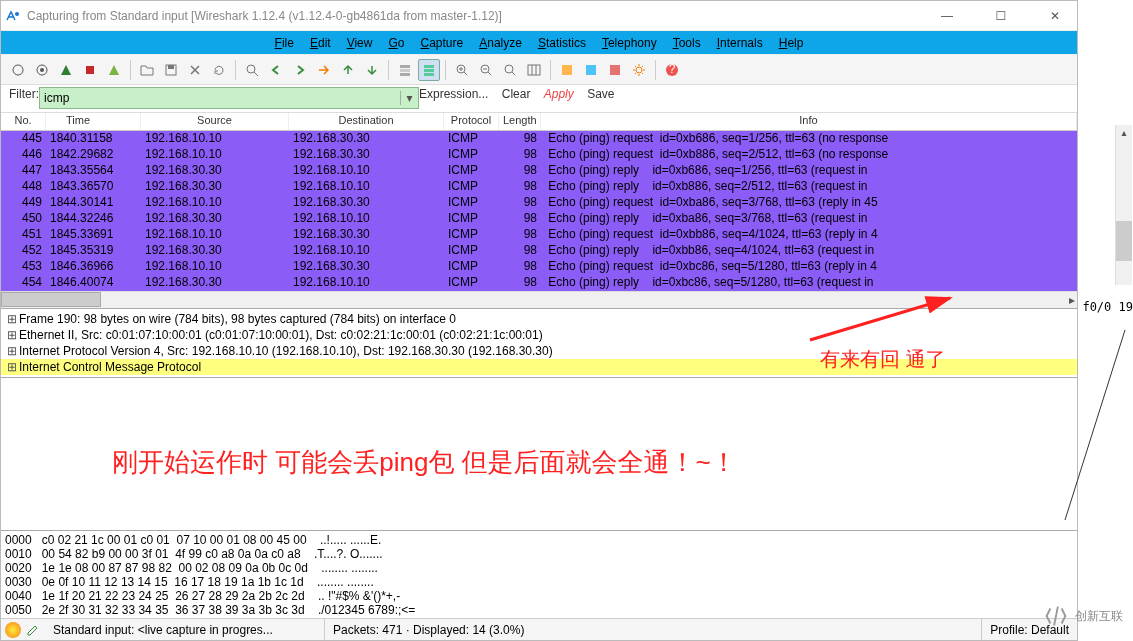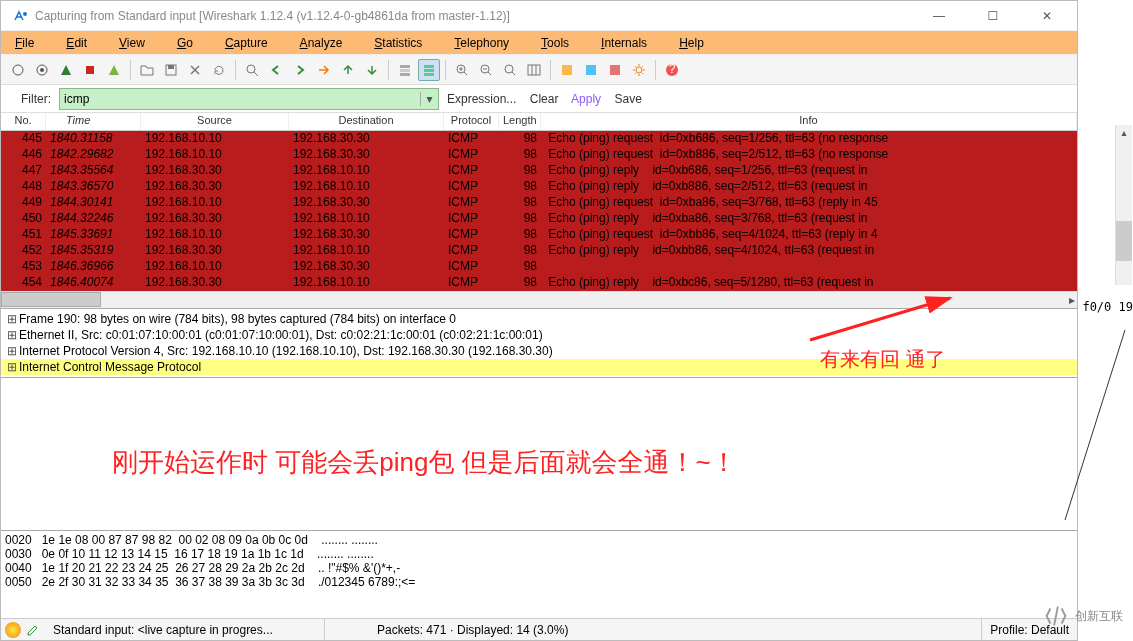--- a/index.html
+++ b/index.html
@@ -1,42 +1,42 @@
 <!DOCTYPE html>
 <html><head>
 <meta charset="utf-8">
 <style>
 * { margin:0; padding:0; box-sizing:border-box; font-family:"Segoe UI",Tahoma,sans-serif; font-size:12px; }
 body { background:#fff; width:1133px; height:641px; position:relative; overflow:hidden; }
 .window { width:1078px; height:641px; border:1px solid #bbb; background:#fff; display:flex; flex-direction:column; }
-.titlebar { height:30px; display:flex; align-items:center; padding:0 12px; background:#fff; border-bottom:1px solid #eee; }
+.titlebar { height:30px; display:flex; align-items:center; padding:0 4px; background:#fff; border-bottom:1px solid #eee; }
 .titlebar .icon { width:16px; height:16px; margin-right:6px; }
 .titlebar .txt { color:#888; flex:1; }
 .winbtns { display:flex; gap:18px; color:#555; }
 .winbtns span { width:36px; text-align:center; cursor:default; }
-.menubar { height:24px; display:flex; align-items:center; padding:0 8px; gap:20px; background:#fdba74; border-bottom:1px solid #eee; }
+.menubar { height:24px; display:flex; align-items:center; padding:0 8px; gap:4px; background:#0ea5e9; border-bottom:1px solid #eee;justify-content:center; }
 .menubar span { padding:2px 6px; }
 .menubar u { text-decoration:underline; }
 .toolbar { height:30px; display:flex; align-items:center; padding:2px 6px; gap:2px; background:#f5f5f5; border-bottom:1px solid #ddd; }
 .tbtn { width:22px; height:22px; display:flex; align-items:center; justify-content:center; border:1px solid transparent; border-radius:2px; }
 .sep { width:1px; height:20px; background:#ccc; margin:0 3px; }
-.filterbar { height:28px; display:flex; align-items:center; padding:2px 20px; gap:8px; border-bottom:1px solid #ddd; }
+.filterbar { height:28px; display:flex; align-items:flex-start; padding:2px 8px; border-bottom:1px solid #ddd; }
 .filterbar label { color:#333; }
 .filterinput { flex:0 0 380px; height:22px; background:#c8f0c8; border:1px solid #8ab88a; display:flex; align-items:center; }
 .filterinput input { flex:1; background:transparent; border:none; outline:none; padding:0 4px; font-size:12px; }
 .filterinput .dd { width:18px; text-align:center; border-left:1px solid #aaa; color:#555; }
 .flinks span { margin-right:10px; color:#333; }
-.flinks .dim { color:#8b5cf6; }
+.flinks .dim { color:#ef4444;font-style:italic; }
 .packets { flex:0 0 auto; position:relative; overflow:hidden; }
 .phead { display:flex; background:#fff; border-bottom:1px solid #ccc; height:18px; }
 .phead div { padding:1px 4px; border-right:1px solid #eee; font-size:11px; color:#333;text-align:center; }
 .plist { font-family:Consolas,monospace; font-size:12px; }
-.prow { display:flex; height:16px; white-space:pre; background:#b91c1c; }
+.prow { display:flex; height:16px; white-space:pre; background:#8b5cf6; }
 .prow div { padding:0 4px; overflow:hidden; }
-.c-no{width:45px;text-align:right;} .c-time{width:95px;font-style:italic;} .c-src{width:148px;} .c-dst{width:155px;} .c-proto{width:55px;} .c-len{width:42px;text-align:right;} .c-info{flex:1;}
+.c-no{width:45px;text-align:right;} .c-time{width:95px;} .c-src{width:148px;} .c-dst{width:155px;} .c-proto{width:55px;} .c-len{width:42px;text-align:right;} .c-info{flex:1;}
 .hscroll { height:17px; background:#f0f0f0; border-top:1px solid #ddd; position:relative; }
 .hscroll .thumb { position:absolute; left:0; top:0; height:15px; width:100px; background:#ccc; border:1px solid #aaa; }
 .hscroll .arrow-r { position:absolute; right:2px; top:1px; color:#555; }
 .details { border-top:1px solid #aaa; border-bottom:1px solid #aaa; font-family:Consolas,monospace; font-size:12px; padding:2px 0; }
 .details .ln { padding:0 4px; height:16px; display:flex; align-items:center; }
 .details .ln .exp { width:14px; text-align:center; color:#555; }
 .details .hl { background:#ffff80; }
 .midspace { flex:1; position:relative; }
 .hexpane { border-top:1px solid #aaa; font-family:Consolas,monospace; font-size:12px; padding:2px 4px; height:88px; overflow:hidden; }
 .hexpane .hx { white-space:pre; height:14px; }
@@ -264,21 +264,21 @@
     </div>
     <div class="plist" id="plist">
         <div class="prow"><div class="c-no">445</div><div class="c-time">1840.31158</div><div class="c-src">192.168.10.10</div><div class="c-dst">192.168.30.30</div><div class="c-proto">ICMP</div><div class="c-len">98</div><div class="c-info"> Echo (ping) request  id=0xb686, seq=1/256, ttl=63 (no response</div></div>
         <div class="prow"><div class="c-no">446</div><div class="c-time">1842.29682</div><div class="c-src">192.168.10.10</div><div class="c-dst">192.168.30.30</div><div class="c-proto">ICMP</div><div class="c-len">98</div><div class="c-info"> Echo (ping) request  id=0xb886, seq=2/512, ttl=63 (no response</div></div>
         <div class="prow"><div class="c-no">447</div><div class="c-time">1843.35564</div><div class="c-src">192.168.30.30</div><div class="c-dst">192.168.10.10</div><div class="c-proto">ICMP</div><div class="c-len">98</div><div class="c-info"> Echo (ping) reply    id=0xb686, seq=1/256, ttl=63 (request in </div></div>
         <div class="prow"><div class="c-no">448</div><div class="c-time">1843.36570</div><div class="c-src">192.168.30.30</div><div class="c-dst">192.168.10.10</div><div class="c-proto">ICMP</div><div class="c-len">98</div><div class="c-info"> Echo (ping) reply    id=0xb886, seq=2/512, ttl=63 (request in </div></div>
         <div class="prow"><div class="c-no">449</div><div class="c-time">1844.30141</div><div class="c-src">192.168.10.10</div><div class="c-dst">192.168.30.30</div><div class="c-proto">ICMP</div><div class="c-len">98</div><div class="c-info"> Echo (ping) request  id=0xba86, seq=3/768, ttl=63 (reply in 45</div></div>
         <div class="prow"><div class="c-no">450</div><div class="c-time">1844.32246</div><div class="c-src">192.168.30.30</div><div class="c-dst">192.168.10.10</div><div class="c-proto">ICMP</div><div class="c-len">98</div><div class="c-info"> Echo (ping) reply    id=0xba86, seq=3/768, ttl=63 (request in </div></div>
         <div class="prow"><div class="c-no">451</div><div class="c-time">1845.33691</div><div class="c-src">192.168.10.10</div><div class="c-dst">192.168.30.30</div><div class="c-proto">ICMP</div><div class="c-len">98</div><div class="c-info"> Echo (ping) request  id=0xbb86, seq=4/1024, ttl=63 (reply in 4</div></div>
         <div class="prow"><div class="c-no">452</div><div class="c-time">1845.35319</div><div class="c-src">192.168.30.30</div><div class="c-dst">192.168.10.10</div><div class="c-proto">ICMP</div><div class="c-len">98</div><div class="c-info"> Echo (ping) reply    id=0xbb86, seq=4/1024, ttl=63 (request in</div></div>
-        <div class="prow"><div class="c-no">453</div><div class="c-time">1846.36966</div><div class="c-src">192.168.10.10</div><div class="c-dst">192.168.30.30</div><div class="c-proto">ICMP</div><div class="c-len">98</div></div>
+        <div class="prow"><div class="c-no">453</div><div class="c-time">1846.36966</div><div class="c-src">192.168.10.10</div><div class="c-dst">192.168.30.30</div><div class="c-proto">ICMP</div><div class="c-len">98</div><div class="c-info"> Echo (ping) request  id=0xbc86, seq=5/1280, ttl=63 (reply in 4</div></div>
         <div class="prow"><div class="c-no">454</div><div class="c-time">1846.40074</div><div class="c-src">192.168.30.30</div><div class="c-dst">192.168.10.10</div><div class="c-proto">ICMP</div><div class="c-len">98</div><div class="c-info"> Echo (ping) reply    id=0xbc86, seq=5/1280, ttl=63 (request in</div></div>
       </div>
     <div class="hscroll">
         <div class="thumb"></div>
         <span class="arrow-r">▸</span>
       </div>
   </div>
 
   <div class="details" id="details">
       <div class="ln">
@@ -295,33 +295,35 @@
       </div>
       <div class="ln hl">
         <span class="exp">⊞</span>
         <span>Internet Control Message Protocol</span>
       </div>
     </div>
 
   <div class="midspace"></div>
 
   <div class="hexpane" id="hexpane">
+      <div class="hx">0000   c0 02 21 1c 00 01 c0 01  07 10 00 01 08 00 45 00    ..!..... ......E.</div>
+      <div class="hx">0010   00 54 82 b9 00 00 3f 01  4f 99 c0 a8 0a 0a c0 a8    .T....?. O.......</div>
       <div class="hx">0020   1e 1e 08 00 87 87 98 82  00 02 08 09 0a 0b 0c 0d    ........ ........</div>
       <div class="hx">0030   0e 0f 10 11 12 13 14 15  16 17 18 19 1a 1b 1c 1d    ........ ........</div>
       <div class="hx">0040   1e 1f 20 21 22 23 24 25  26 27 28 29 2a 2b 2c 2d    .. !"#$% &amp;'()*+,-</div>
       <div class="hx">0050   2e 2f 30 31 32 33 34 35  36 37 38 39 3a 3b 3c 3d    ./012345 6789:;&lt;=</div>
     </div>
 
   <div class="status">
     <div class="sicon"></div>
     <svg width="16" height="16" style="margin-right:4px;">
         <path d="M3 11l7-7 2 2-7 7H3v-2z" fill="none" stroke="#388e3c"></path>
       </svg>
     <div class="sbox" style="flex:0 0 280px;">Standard input: &lt;live capture in progres...</div>
-    <div class="sbox" style="flex:1;margin-left:44px;">Packets: 471 · Displayed: 14 (3.0%)</div>
+    <div class="sbox" style="flex:1;">Packets: 471 · Displayed: 14 (3.0%)</div>
     <div class="sbox">Profile: Default</div>
   </div>
 
 </div>
 
 <div class="vscroll">
   <div class="arrow">▴</div>
   <div class="thumb"></div>
 </div>
 

